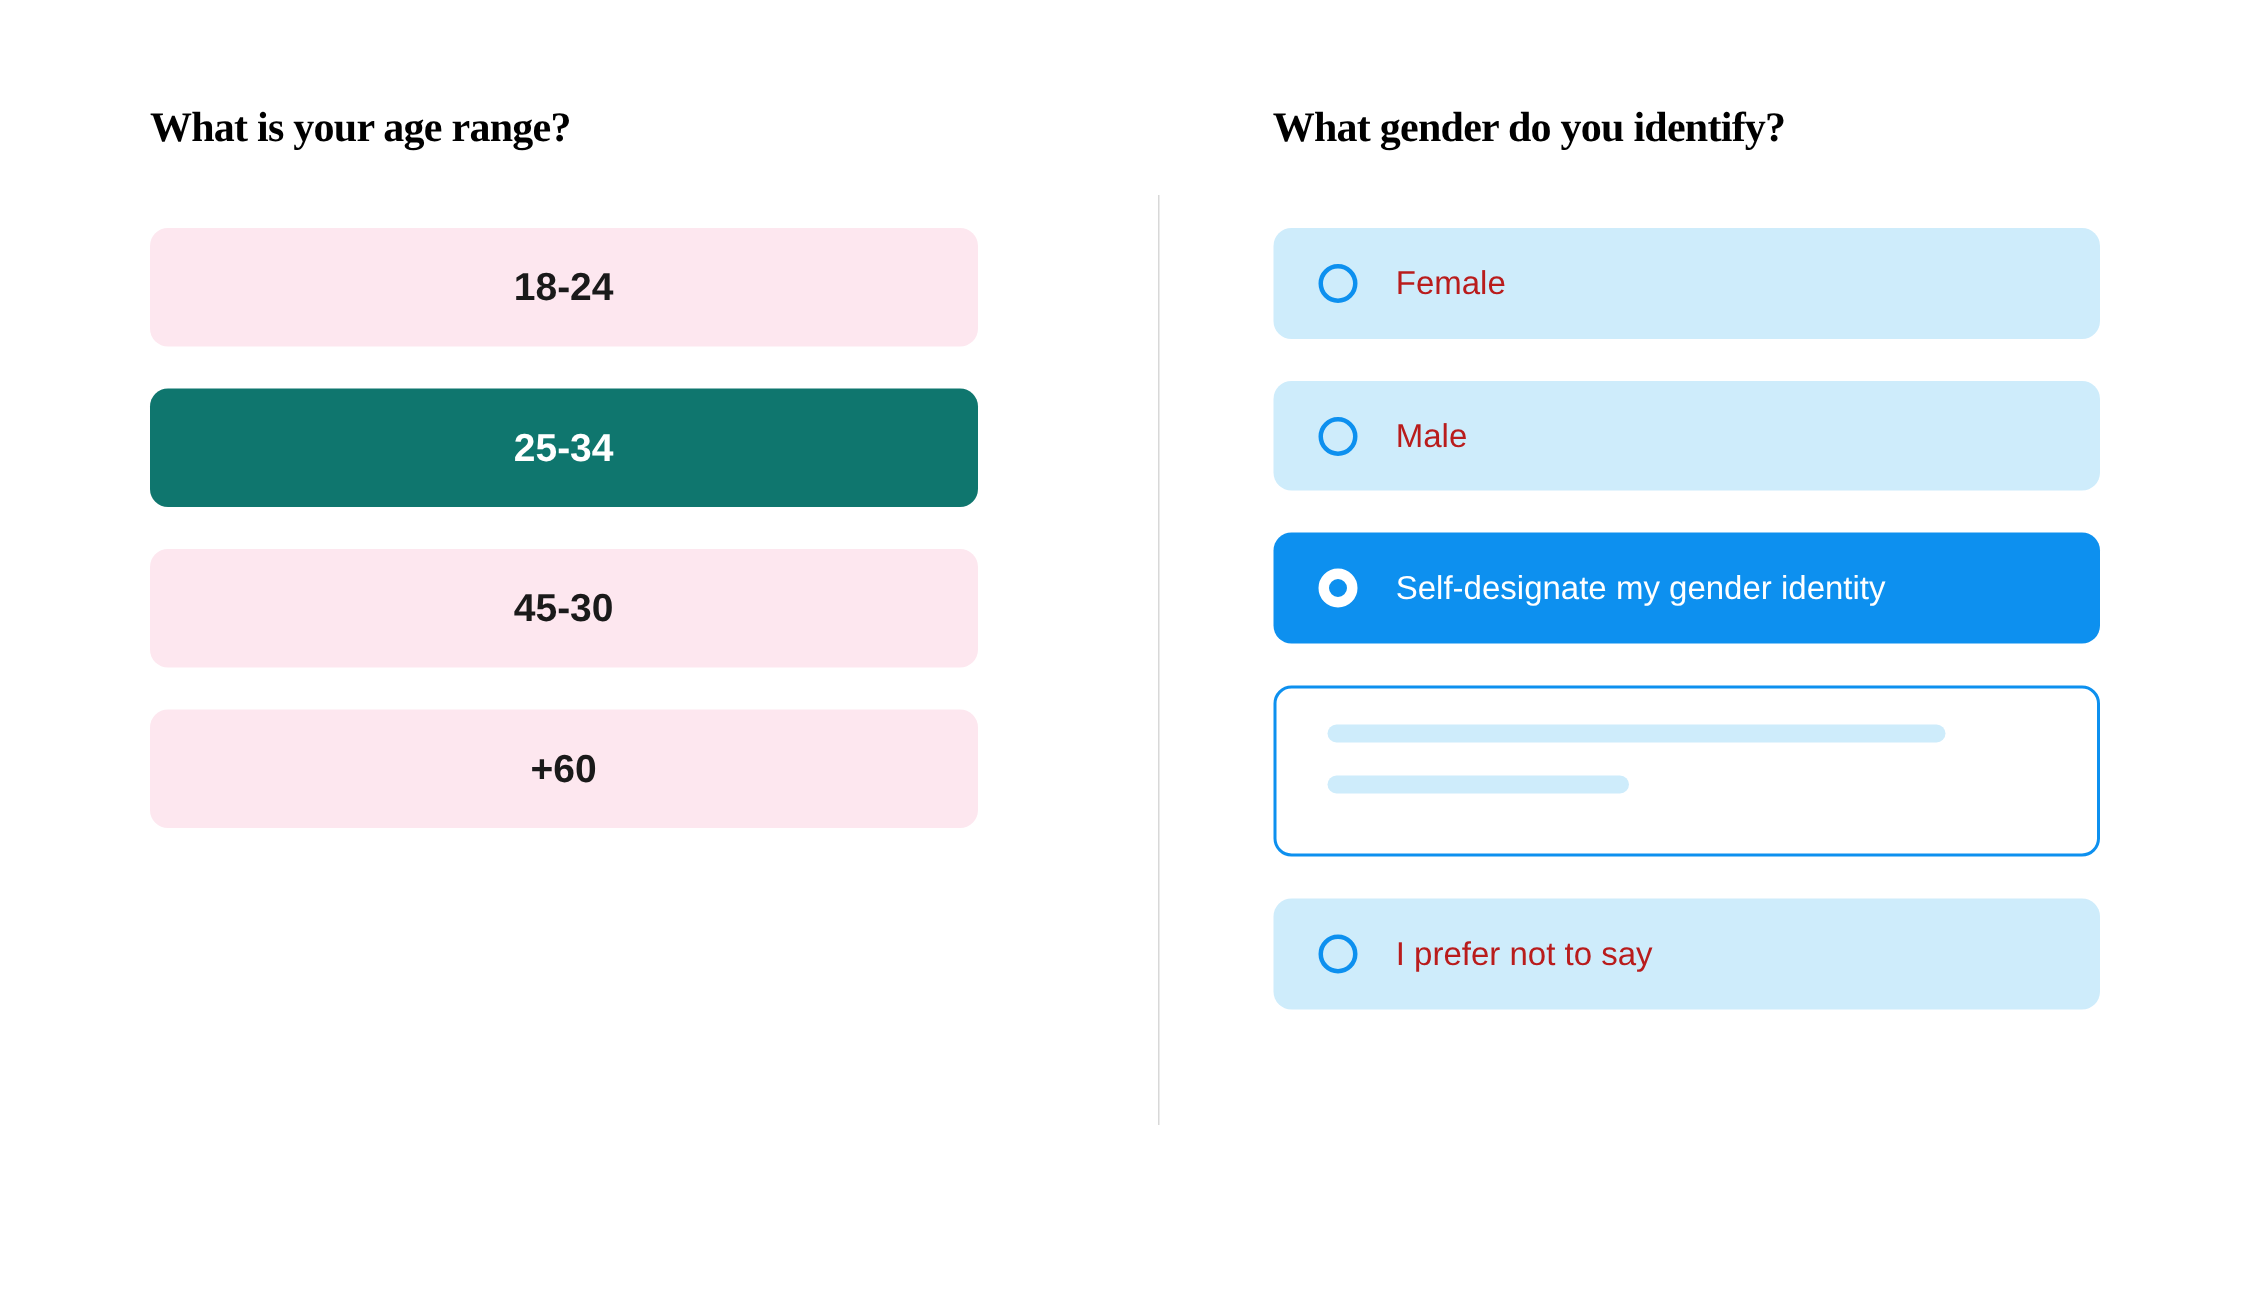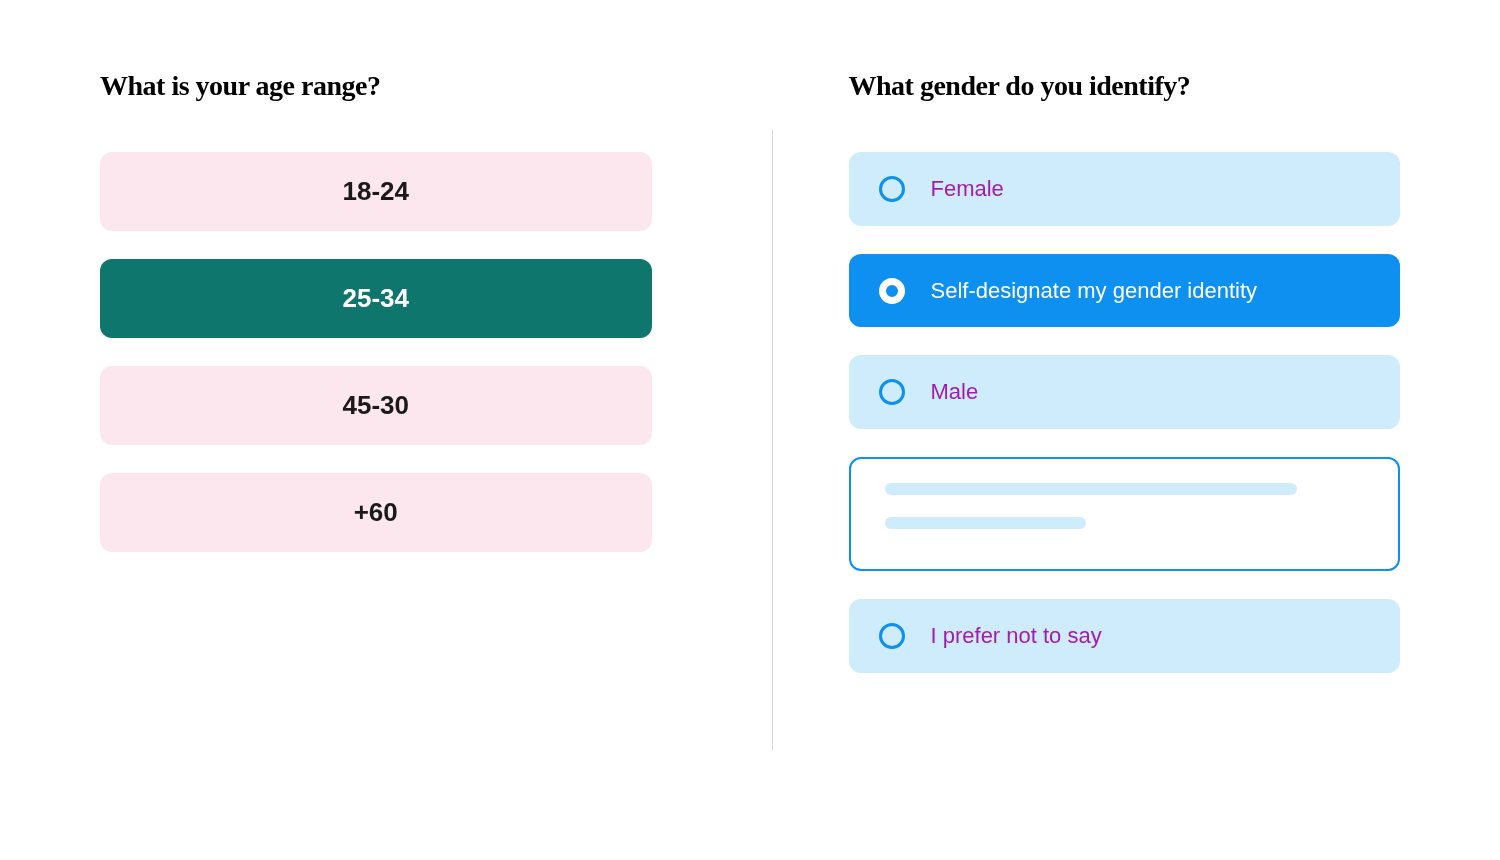--- a/index.html
+++ b/index.html
@@ -57,21 +57,21 @@
       border-radius: 12px;
       padding: 22px 30px;
       display: flex;
       align-items: center;
       gap: 26px;
       margin-bottom: 28px;
       cursor: pointer;
     }
     .gender-option .label {
       font-size: 22px;
-      color: #a21caf;
+      color: #b91c1c;
       line-height: 1.35;
     }
     .gender-option.selected {
       background: #0d90ef;
       color: #ffffff;
     }
     .gender-option.selected .label { color: #ffffff; }
 
     .radio-circle {
       width: 26px;
@@ -130,28 +130,28 @@
 <div class="divider"></div>
 
 <div class="column column-right">
   <div class="heading">What gender do you identify?</div>
 
   <div class="gender-option">
     <div class="radio-circle radio-unselected"></div>
     <span class="label">Female</span>
   </div>
 
+  <div class="gender-option">
+    <div class="radio-circle radio-unselected"></div>
+    <span class="label">Male</span>
+  </div>
+
   <div class="gender-option selected">
     <div class="radio-circle radio-selected"></div>
     <span class="label">Self-designate my gender identity</span>
-  </div>
-
-  <div class="gender-option">
-    <div class="radio-circle radio-unselected"></div>
-    <span class="label">Male</span>
   </div>
 
   <div class="text-box">
     <div class="skel-line long"></div>
     <div class="skel-line short"></div>
   </div>
 
   <div class="gender-option">
     <div class="radio-circle radio-unselected"></div>
     <span class="label">I prefer not to say</span>

